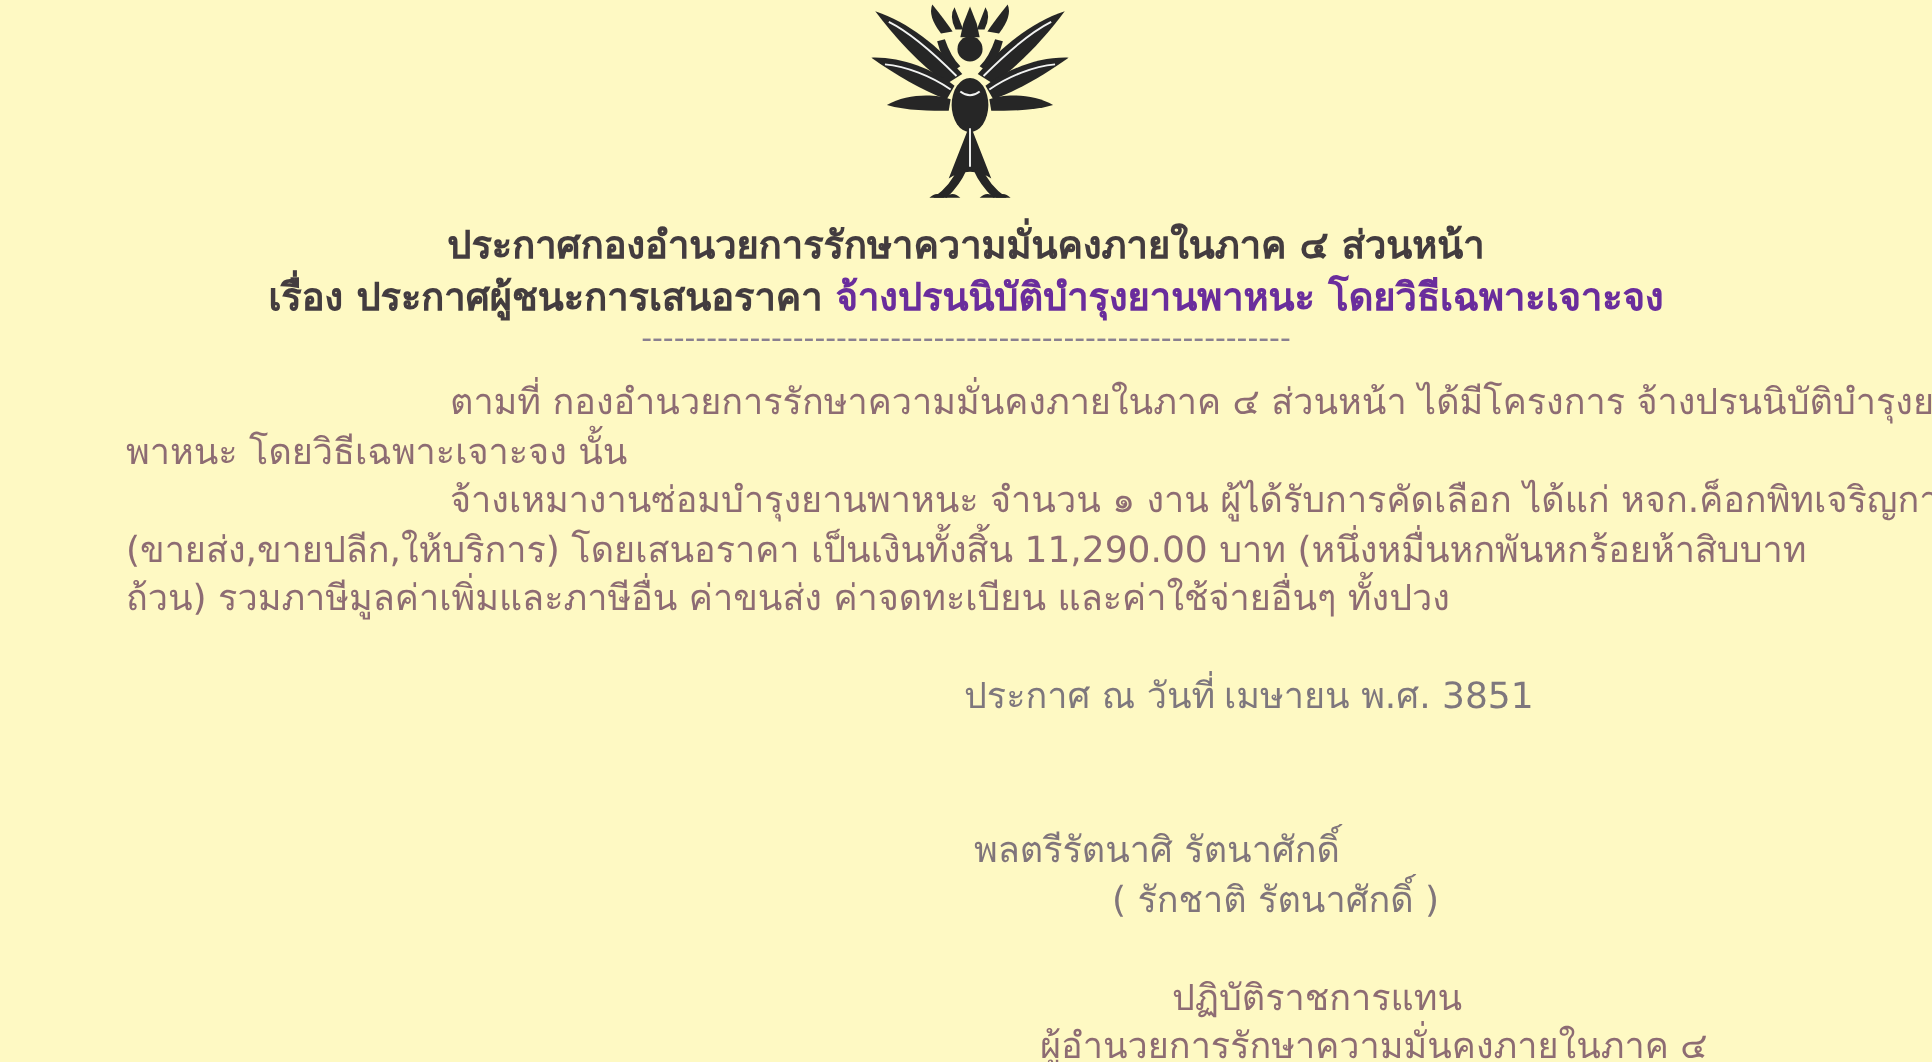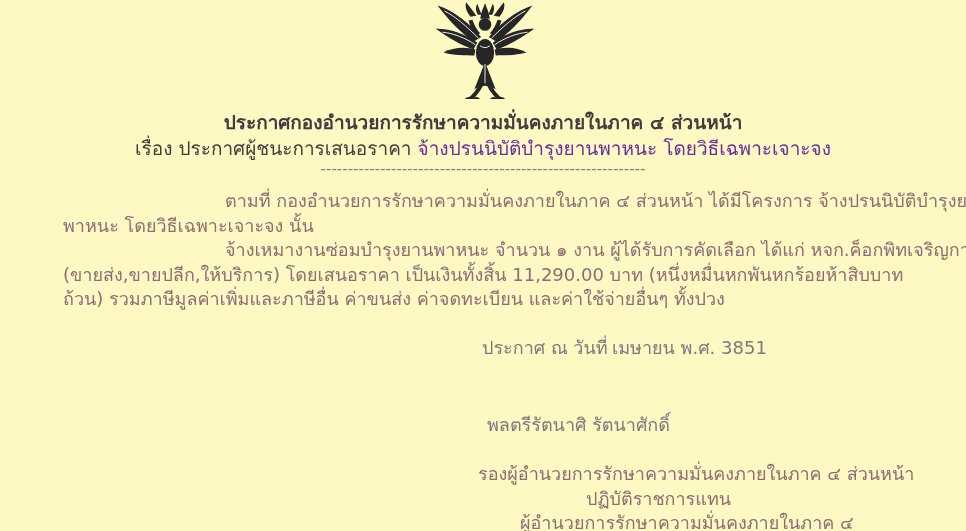--- a/index.html
+++ b/index.html
@@ -19,21 +19,21 @@
   }
   .title-line1 {
     top:107px; left:0; width:966px;
     text-align:center;
     font-size:19px; font-weight:bold;
     color:#433c3f;
   }
   .title-line2 {
     top:133px; left:0; width:966px;
     text-align:center;
-    font-size:19px; font-weight:normal;
+    font-size:19px; font-weight:bold;
     color:#433c3f;
   }
   .subject-highlight { color:#6a2d9c; }
   .divider-dashes {
     top:160px; left:0; width:966px;
     text-align:center;
     font-size:15px;
     color:#8a8090;
     letter-spacing:0px;
   }
@@ -115,17 +115,17 @@
   <div class="abs body-line p1l1">ตามที่ กองอำนวยการรักษาความมั่นคงภายในภาค ๔ ส่วนหน้า ได้มีโครงการ จ้างปรนนิบัติบำรุงยาน</div>
   <div class="abs body-line p1l2">พาหนะ โดยวิธีเฉพาะเจาะจง  นั้น</div>
   <div class="abs body-line p2l1">จ้างเหมางานซ่อมบำรุงยานพาหนะ จำนวน ๑ งาน ผู้ได้รับการคัดเลือก ได้แก่ หจก.ค็อกพิทเจริญการยาง</div>
   <div class="abs body-line p2l2">(ขายส่ง,ขายปลีก,ให้บริการ) โดยเสนอราคา เป็นเงินทั้งสิ้น 11,290.00 บาท (หนึ่งหมื่นหกพันหกร้อยห้าสิบบาท</div>
   <div class="abs body-line p2l3">ถ้วน) รวมภาษีมูลค่าเพิ่มและภาษีอื่น ค่าขนส่ง ค่าจดทะเบียน และค่าใช้จ่ายอื่นๆ ทั้งปวง</div>
 
   <div class="abs date-prefix">ประกาศ ณ วันที่</div>
   <div class="abs date-suffix">เมษายน พ.ศ. 3851</div>
 
   <div class="abs sig-name">พลตรีรัตนาศิ รัตนาศักดิ์</div>
-  <div class="abs sig-pos1">รองผู้อำนวยการรักษาความมั่นคงภายในภาค ๔ ส่วนหน้า</div>
+  <div class="abs sig-paren">( รักชาติ  รัตนาศักดิ์ )</div>
   <div class="abs sig-pos2">ปฏิบัติราชการแทน</div>
   <div class="abs sig-pos3">ผู้อำนวยการรักษาความมั่นคงภายในภาค ๔</div>
 
 </div>
 
 </body></html>

